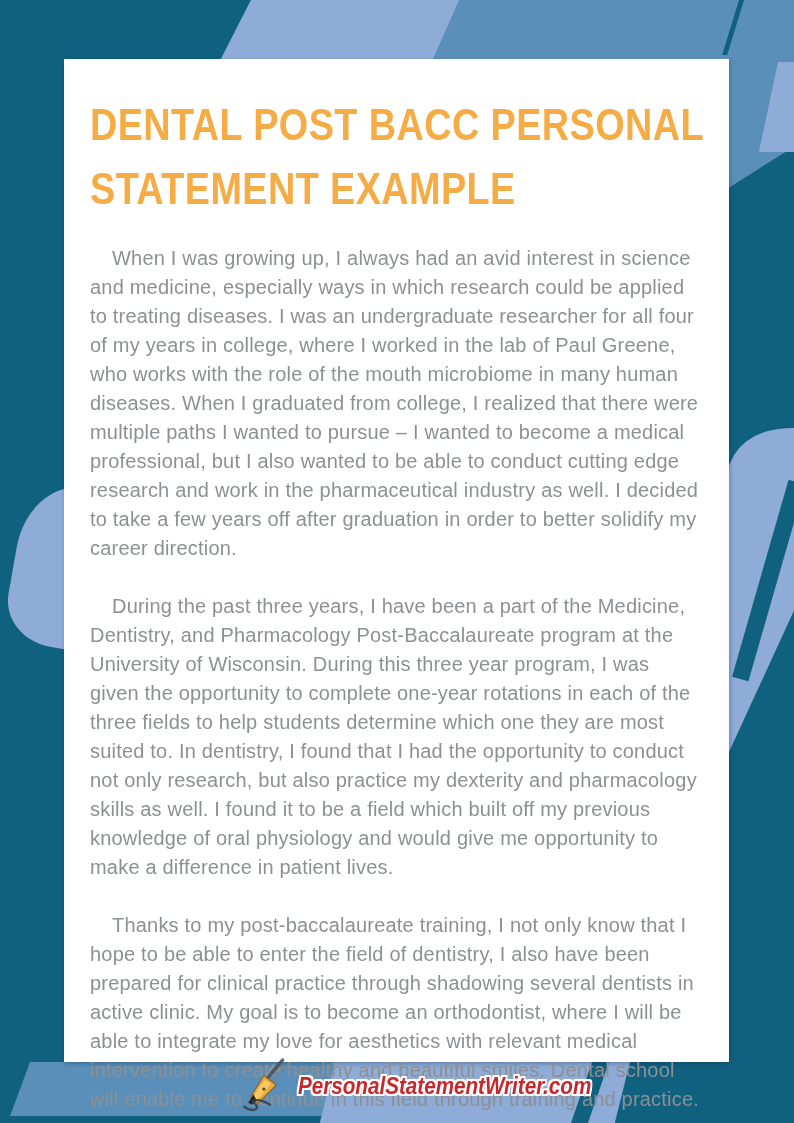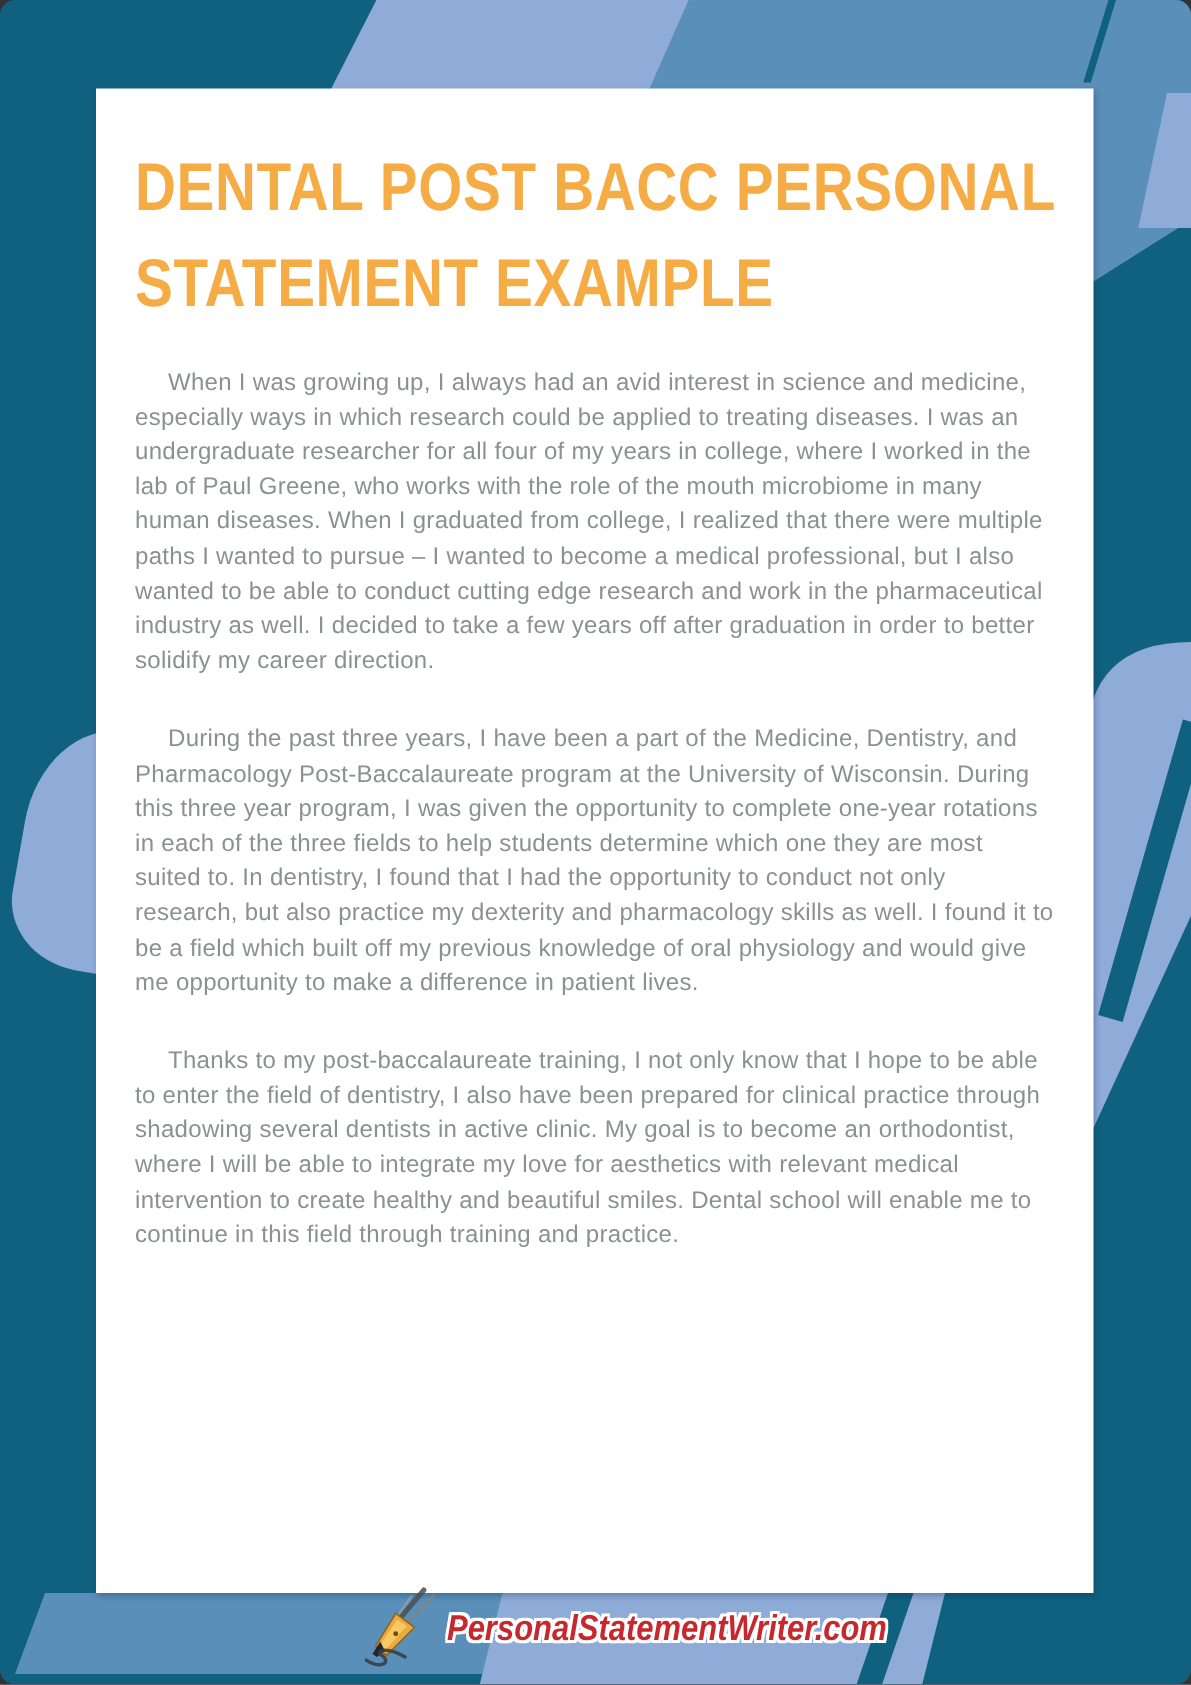--- a/index.html
+++ b/index.html
@@ -3,21 +3,20 @@
 <meta charset="utf-8">
 <style>
   html,body{margin:0;padding:0;background:#333;}
   .page{
     position:relative;
     width:794px;height:1123px;
     margin:0 auto;
     overflow:hidden;
     background:#10607F;
     font-family:"Liberation Sans", sans-serif;
-    border-radius:10px;
   }
   
   .shape{position:absolute;}
   .stripe-periwinkle-top{
     left:255px;top:-8px;width:230px;height:75px;
     background:#8FABD8;
     transform:skewX(-27deg);transform-origin:0 0;
   }
   .stripe-blue-top{
     left:492px;top:-8px;width:240px;height:75px;
@@ -72,21 +71,21 @@
     font-size:45px;
     line-height:1.43;
     letter-spacing:.5px;
     color:#F6AC45;
     transform:scaleX(0.84);
     transform-origin:0 0;
     font-family:"Liberation Sans", sans-serif;
   }
   .doc-body p{
     margin:0 0 29px 0;
-    font-size:16px;
+    font-size:20px;
     line-height:1.45;
     letter-spacing:.2px;
     color:#8D9093;
     text-indent:22px;
   }
   
   .footer-band{position:absolute;left:0;top:1062px;width:794px;height:61px;z-index:1;}
   .band-steel-left{
     position:absolute;left:0;top:0;width:352px;height:54px;
     background:#5A8FBA;

